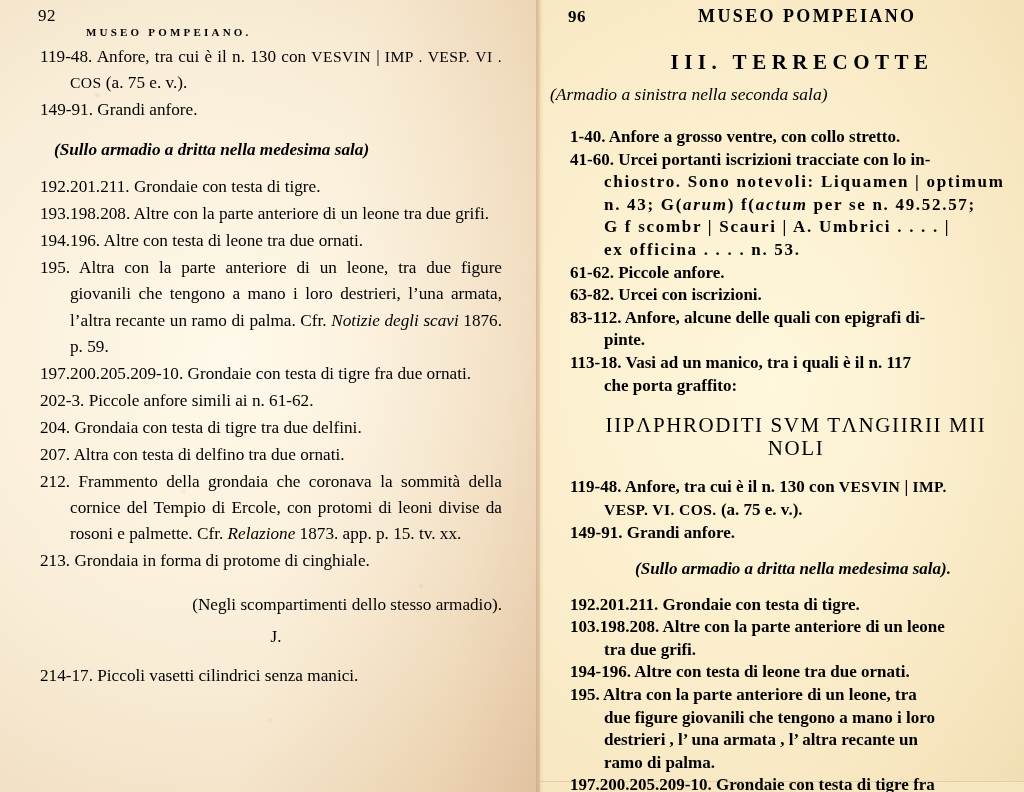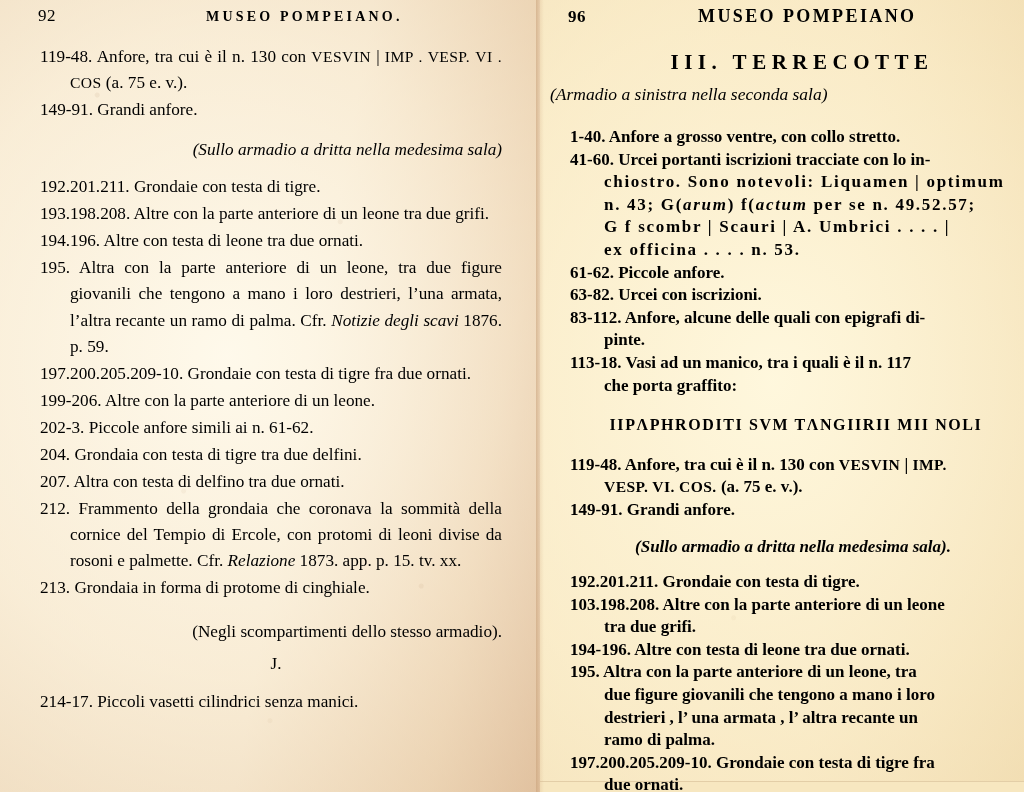--- a/index.html
+++ b/index.html
@@ -80,58 +80,60 @@
   
   .head {
     display: flex;
     align-items: baseline;
   }
   .folio {
     font-size: 17px;
     letter-spacing: 0.5px;
   }
   .run-head {
-    font-size: 14px;
+    font-size: 11px;
     letter-spacing: 3.2px;
     font-weight: 700;
   }
 
   
   .L {
     position: absolute;
     left: 0; top: 0;
     width: 540px;
   }
   .L .head {
     position: absolute;
     left: 38px; top: 6px;
     width: 455px;
+    flex-direction: column;
   }
   .L .folio { width: 120px; }
   .L .run-head { flex: 1; text-align: left; padding-left: 48px; }
 
   .L .body {
     position: absolute;
     left: 40px; top: 44px;
     width: 462px;
     font-size: 17.2px;
     line-height: 26.4px;
   }
   .L .entry {
     padding-left: 30px;
     text-indent: -30px;
     text-align: justify;
     margin: 0 0 0.5px 0;
   }
   .L .entry.nojust { text-align: left; }
   .L .center-note {
-    text-align: right;
+    text-align: left;
     font-style: italic;
     margin: 13px 0 11px 0;
     padding-left: 14px;
+    font-weight: bold;
   }
   .L .center-note2 {
     text-align: right;
     margin: 17px 0 1px 0;
     padding-left: 10px;
   }
   .L .section-letter {
     text-align: center;
     margin: 6px 0 12px 0;
     font-size: 17px;
@@ -196,23 +198,23 @@
   .R .spread { letter-spacing: 1.7px; }
   .R .center-note {
     text-align: center;
     font-style: italic;
     font-weight: 600;
     margin: 14px 0 13px 0;
   }
   .R .graffito {
     text-align: center;
     margin: 17px 0 17px 0;
-    font-size: 16px;
+    font-size: 21px;
     letter-spacing: 1.6px;
-    font-weight: 700;
+    font-weight: 400;
     padding-left: 6px;
   }
 </style>
 </head>
 <body>
 
 <div id="page">
 
   <div class="scan-left">
     <div class="grain"></div>
@@ -239,21 +241,20 @@
 
       <p class="center-note">(Sullo armadio a dritta nella medesima sala)</p>
 
       <p class="entry">192.201.211. Grondaie con testa di tigre.</p>
       <p class="entry">193.198.208. Altre con la parte anteriore di un leone tra due grifi.</p>
       <p class="entry">194.196. Altre con testa di leone tra due ornati.</p>
 
       <p class="entry"><span>195. Altra con la parte anteriore di un leone, tra due figure giovanili che tengono a mano i loro destrieri, l’una armata, l’altra recante un ramo di palma. Cfr. </span><span class="it">Notizie degli scavi</span><span> 1876. p. 59.</span></p>
 
       <p class="entry">197.200.205.209-10. Grondaie con testa di tigre fra due ornati.</p>
-      <p class="entry nojust">199-206. Altre con la parte anteriore di un leone.</p>
       <p class="entry nojust">202-3. Piccole anfore simili ai n. 61-62.</p>
       <p class="entry nojust">204. Grondaia con testa di tigre tra due delfini.</p>
       <p class="entry nojust">207. Altra con testa di delfino tra due ornati.</p>
 
       <p class="entry"><span>212. Frammento della grondaia che coronava la sommità della cornice del Tempio di Ercole, con protomi di leoni divise da rosoni e palmette. Cfr. </span><span class="it">Relazione</span><span> 1873. app. p. 15. tv. xx.</span></p>
 
       <p class="entry nojust">213. Grondaia in forma di protome di cinghiale.</p>
 
       <p class="center-note2">(Negli scompartimenti dello stesso armadio).</p>
       <p class="section-letter">J.</p>

